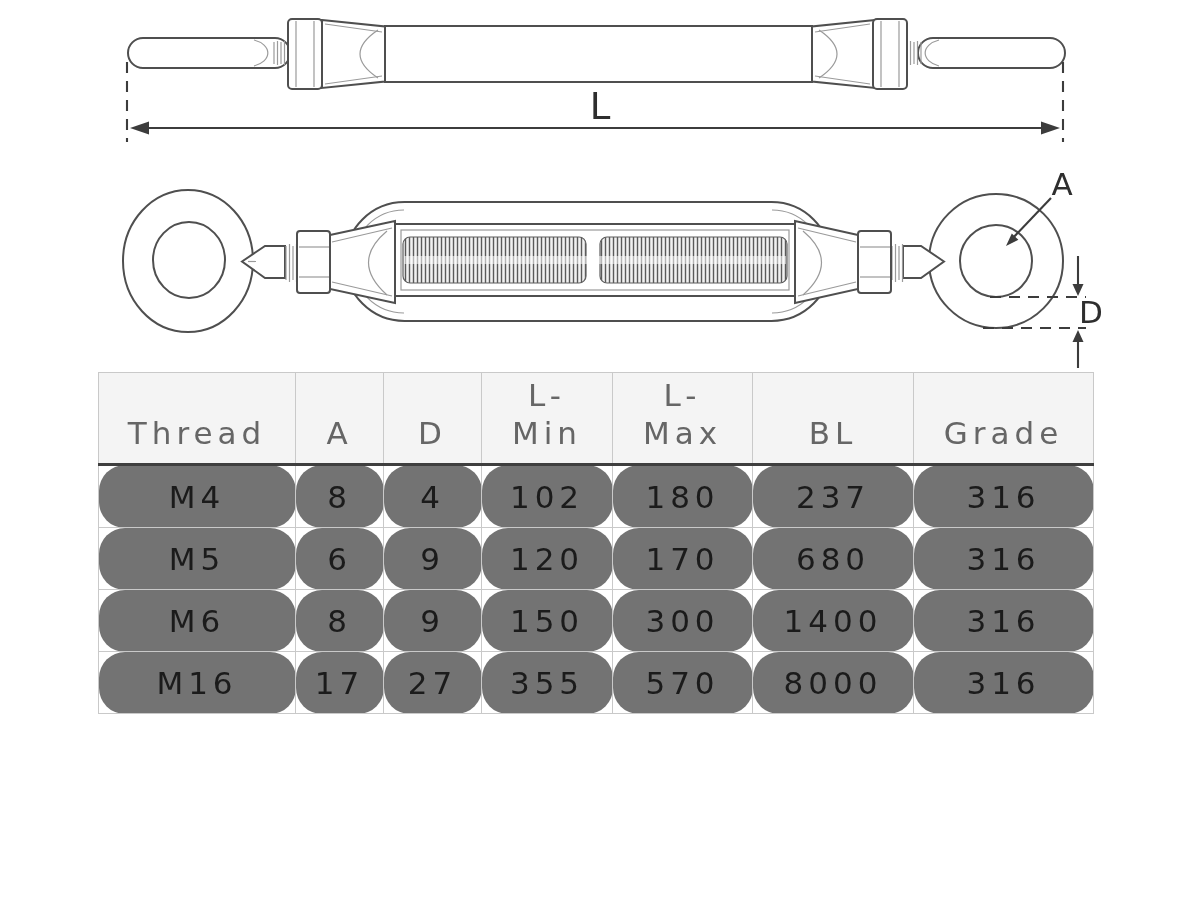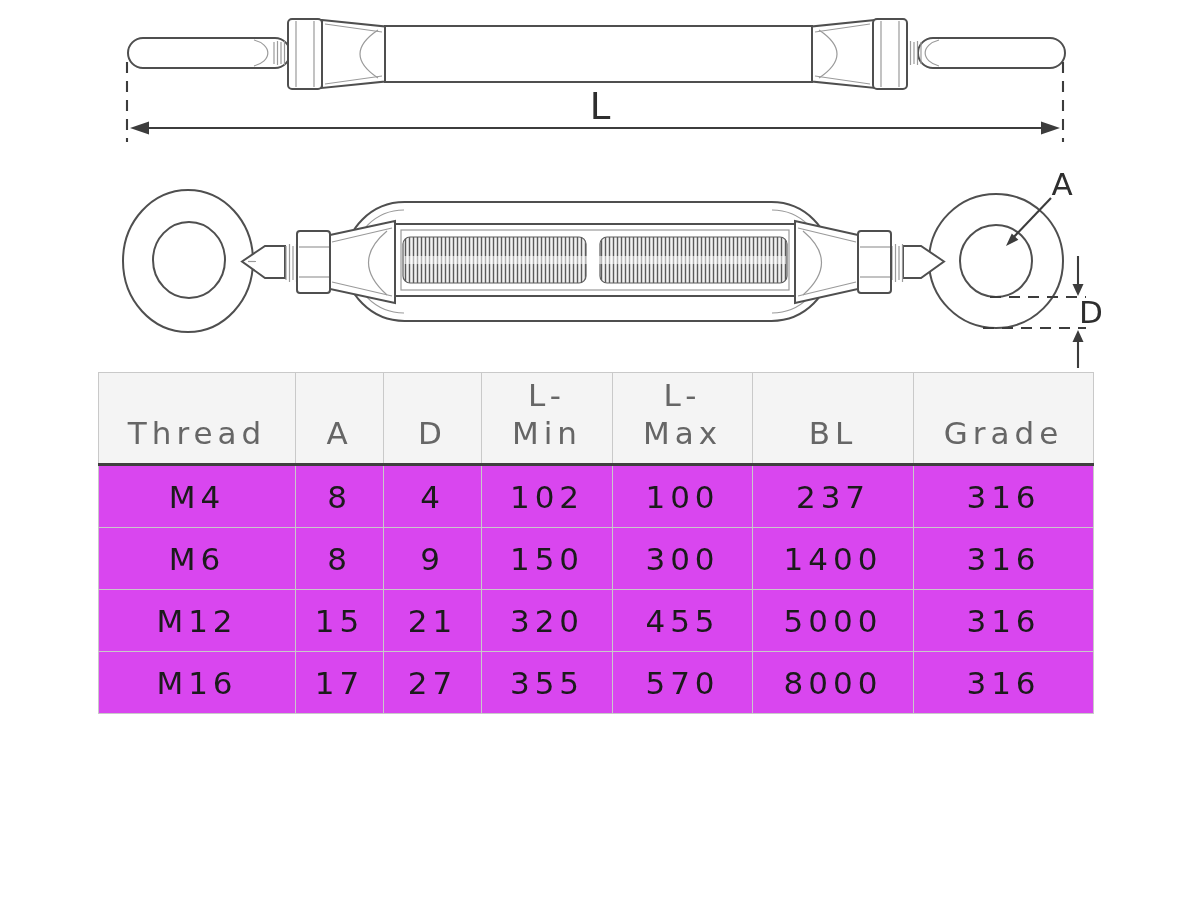--- a/index.html
+++ b/index.html
@@ -28,22 +28,22 @@
   table.spec th, table.spec td {
     border:1px solid #c9c9c9; text-align:center; padding:0;
   }
   table.spec thead th {
     height:80px; background:#f4f4f4; color:#666666; font-weight:400;
     font-size:31px; letter-spacing:5px; white-space:pre-line; line-height:1.22;
     vertical-align:bottom; padding-bottom:10px;
     border-bottom:3px solid #3f3f3f;
   }
   table.spec tbody td {
-    height:61px; background:#d946ef; color:#1b1b1b;
-    font-size:31px; letter-spacing:5px; vertical-align:middle;
+    height:61px; background:#737373; color:#1b1b1b;
+    font-size:31px; letter-spacing:5px; vertical-align:middle;border-radius:26px;
   }
 </style>
 </head>
 <body>
 
 <div class="page">
 
   <svg class="drawing" width="1200" height="372" viewBox="0 0 1200 372">
     <defs>
       <pattern id="threadPat" width="4" height="46" patternUnits="userSpaceOnUse">
@@ -197,43 +197,43 @@
             <th>BL</th>
             <th>Grade</th>
           </tr>
       </thead>
       <tbody>
           <tr>
             <td>M4</td>
             <td>8</td>
             <td>4</td>
             <td>102</td>
-            <td>100</td>
+            <td>180</td>
             <td>237</td>
+            <td>316</td>
+          </tr>
+          <tr>
+            <td>M5</td>
+            <td>6</td>
+            <td>9</td>
+            <td>120</td>
+            <td>170</td>
+            <td>680</td>
             <td>316</td>
           </tr>
           <tr>
             <td>M6</td>
             <td>8</td>
             <td>9</td>
             <td>150</td>
             <td>300</td>
             <td>1400</td>
             <td>316</td>
           </tr>
           <tr>
-            <td>M12</td>
-            <td>15</td>
-            <td>21</td>
-            <td>320</td>
-            <td>455</td>
-            <td>5000</td>
-            <td>316</td>
-          </tr>
-          <tr>
             <td>M16</td>
             <td>17</td>
             <td>27</td>
             <td>355</td>
             <td>570</td>
             <td>8000</td>
             <td>316</td>
           </tr>
         </tbody>
     </table>

